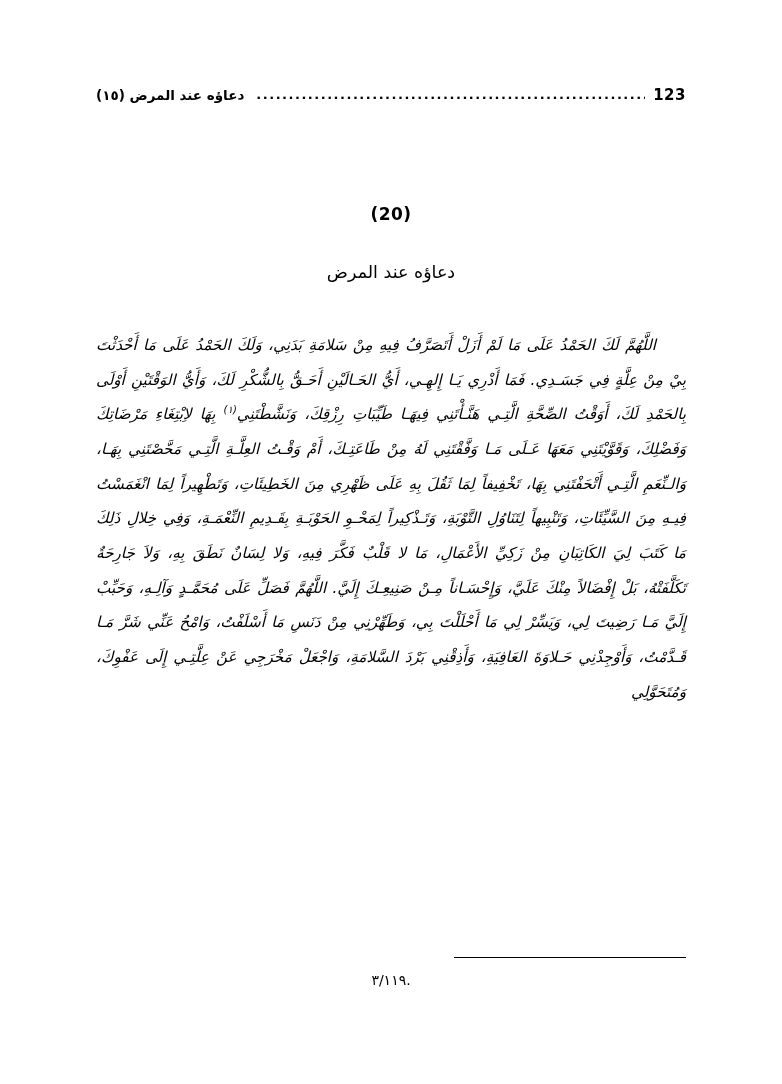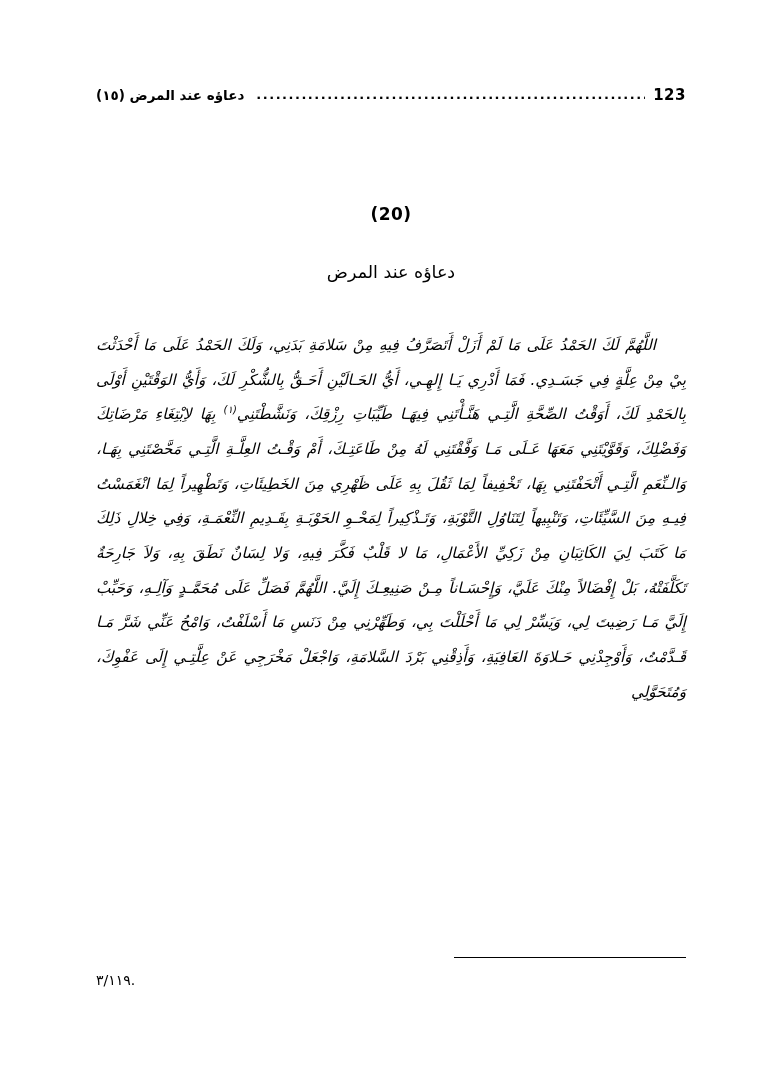--- a/index.html
+++ b/index.html
@@ -112,21 +112,21 @@
     margin: 0 0 14px auto;
   }
   .footnote-text {
     font-size: 13.2px;
     line-height: 2.0;
     direction: rtl;
     text-align: justify;
     text-align-last: justify;
   }
   .footnote-page {
-    text-align: left;
+    text-align: center;
     font-size: 14px;
     margin-top: 6px;
     direction: ltr;
     letter-spacing: 1px;
   }
 </style>
 </head>
 <body>
 
 <div class="page">

